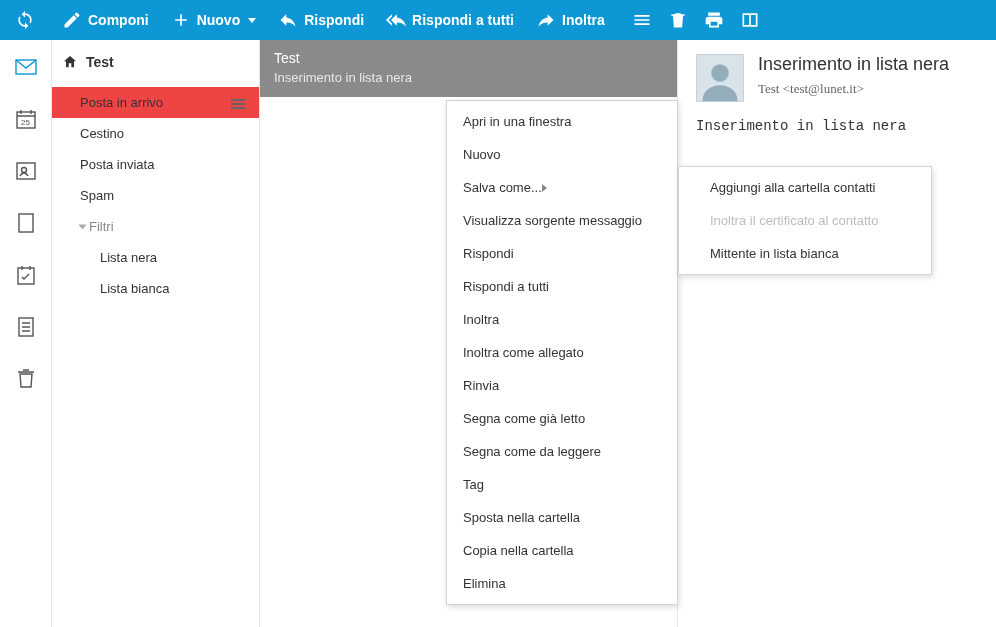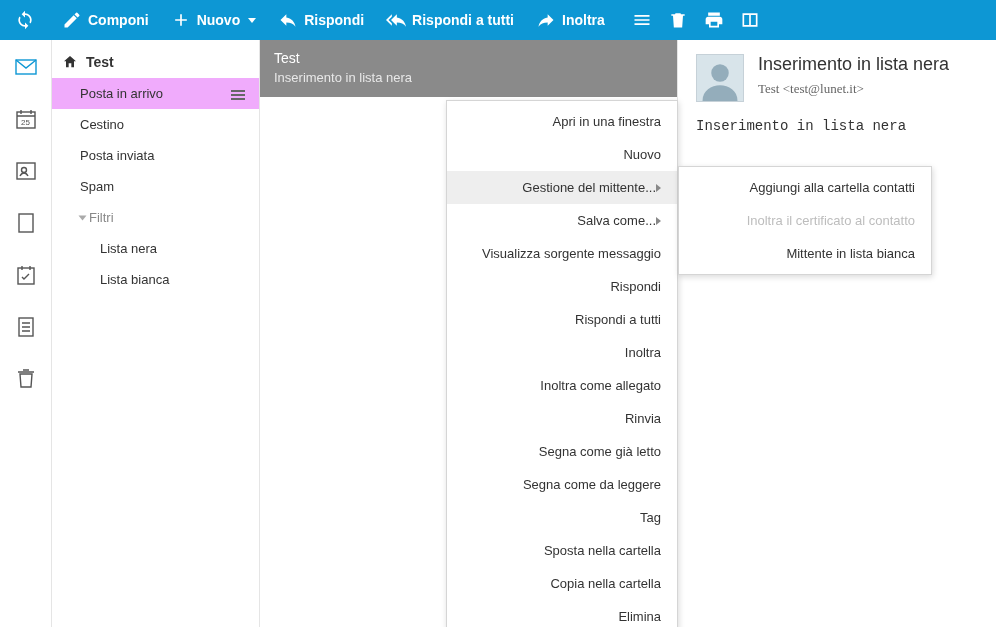--- a/index.html
+++ b/index.html
@@ -18,21 +18,21 @@
   .main { display:flex; height: calc(100% - 40px); }
   .rail { width: 52px; border-right: 1px solid #e5e5e5; display:flex; flex-direction:column; align-items:center; padding-top:14px; gap:26px; }
   .rail .ricon { width:26px; height:26px; display:flex; align-items:center; justify-content:center; cursor:pointer; }
   .rail .ricon svg { width:24px; height:24px; fill:none; stroke:#555; stroke-width:1.4; }
   .rail .ricon.active svg { stroke:#0d97d4; }
   
   .folders { width: 208px; border-right:1px solid #e5e5e5; padding-top:6px; }
   .folder-header { display:flex; align-items:center; gap:8px; padding:8px 10px; font-weight:bold; font-size:14px; }
   .folder-header svg { width:16px;height:16px; fill:#333; }
   .folder-item { display:flex; align-items:center; justify-content:space-between; padding:8px 14px 8px 28px; cursor:pointer; font-size:13px; }
-  .folder-item.selected { background:#f0abfc; }
+  .folder-item.selected { background:#ef4444;margin-top:9px; }
   .folder-item .hamb { width:14px;height:12px; display:inline-block;}
   .folder-item .hamb span{display:block;height:2px;background:#666;margin:2px 0;}
   .folder-sub { padding:8px 14px 8px 28px; color:#888; cursor:pointer; display:flex; align-items:center; gap:4px;}
   .folder-sub .tc{ width:0;height:0;border-top:4px solid transparent;border-bottom:4px solid transparent;border-left:5px solid #aaa; transform:rotate(90deg);}
   .folder-leaf { padding:8px 14px 8px 48px; cursor:pointer;}
   
   .list { width: 418px; border-right:1px solid #e5e5e5; position:relative; }
   .list-tabs { display:flex; align-items:center; gap:18px; padding:8px 12px; border-bottom:1px solid #e5e5e5; height:40px; }
   .list-tabs .tab { cursor:pointer; color:#555;}
   .list-tabs .tab.active { color:#0d97d4; }
@@ -52,21 +52,21 @@
   .avatar { width:48px;height:48px; background:#d8e4ea; border:1px solid #c6d1d8; display:flex; align-items:flex-end; justify-content:center; }
   .avatar svg { width:42px; height:42px; fill:#94adbb; }
   .reading-meta .title { font-size:18px; color:#333; margin-bottom:6px; }
   .reading-meta .from { font-size:13px; color:#666;font-family:Liberation Serif, serif; }
   .reading-body { font-family: "Courier New", monospace; font-size:14px; color:#333; }
   
   
   .context-menu { position:absolute; background:#fff; border:1px solid #d5d5d5; box-shadow: 1px 2px 6px rgba(0,0,0,0.15); padding:4px 0; z-index:10; }
   .cm1 { left:446px; top:100px; width:232px; }
   .cm2 { left:678px; top:166px; width:254px;padding-left:15px; }
-  .cm-item { padding:9px 16px; cursor:pointer; font-size:13px; color:#333; display:flex; align-items:center; justify-content:flex-end; }
+  .cm-item { padding:9px 16px; cursor:pointer; font-size:13px; color:#333; display:flex; align-items:center; justify-content:flex-start; }
   .cm-item.highlight { background:#eeeeee; }
   .cm-item.darkhl { background:#8a8a8a; color:#fff; }
   .cm-item.disabled { color:#bdbdbd; cursor:default; }
   .cm-item .sub-caret{ width:0;height:0;border-top:4px solid transparent;border-bottom:4px solid transparent;border-left:5px solid #888;}
 </style>
 </head>
 <body>
 
 <div class="toolbar">
   <div class="tb-icon">
@@ -232,24 +232,20 @@
   </div>
 </div>
 
 <div class="context-menu cm1">
   <div class="cm-item">
       <span>Apri in una finestra</span>
     </div>
   <div class="cm-item">
       <span>Nuovo</span>
     </div>
-  <div class="cm-item highlight">
-      <span>Gestione del mittente...</span>
-      <span class="sub-caret"></span>
-    </div>
   <div class="cm-item">
       <span>Salva come...</span>
       <span class="sub-caret"></span>
     </div>
   <div class="cm-item">
       <span>Visualizza sorgente messaggio</span>
     </div>
   <div class="cm-item">
       <span>Rispondi</span>
     </div>

